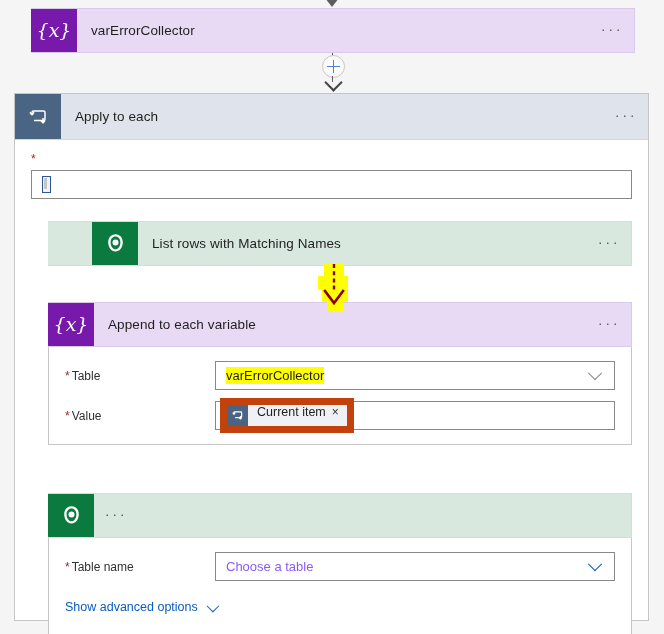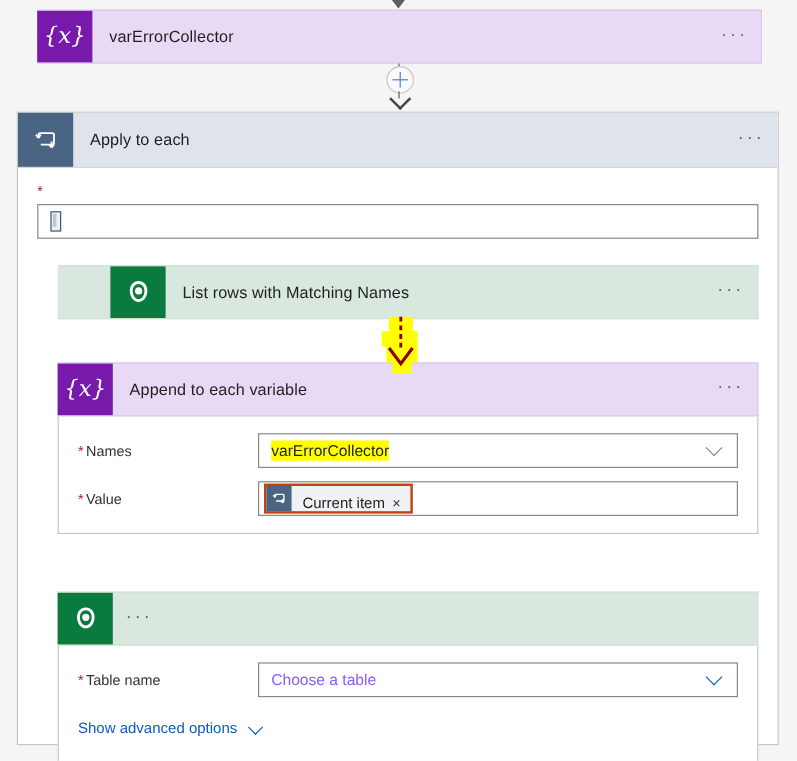--- a/index.html
+++ b/index.html
@@ -239,24 +239,24 @@
   
   .hl {
     background: #ffff00;
     padding: 1px 0;
     box-decoration-break: clone;
   }
 
   
   .token {
     display: inline-flex;
-    align-items: flex-end;
+    align-items: flex-start;
     height: 21px;
     background: #eff1f4;
-    border: 2px solid #c2410c;
+    border: 7px solid #c2410c;
     font-size: 12.5px;
     color: #201f1e;
   }
   .token .tk-icon {
     width: 21px; height: 21px;
     background: #4a6584;
     display: flex; align-items: center; justify-content: center;
     margin-right: 0;
   }
   .token .tk-label { padding: 0 6px 0 9px; }
@@ -388,21 +388,21 @@
         </div>
         <div class="card-title">Append to each variable</div>
         <div class="ellipsis">···</div>
       </div>
 
       <div class="card-panel">
 
         <div class="form-row">
           <div class="form-label">
             <span class="req">*</span>
-            <span>Names</span>
+            <span>Table</span>
           </div>
           <div class="combo">
             <span class="val"><span class="hl">varErrorCollector</span></span>
             <span class="chev-down grey"></span>
           </div>
         </div>
 
         <div class="form-row">
           <div class="form-label">
             <span class="req">*</span>

